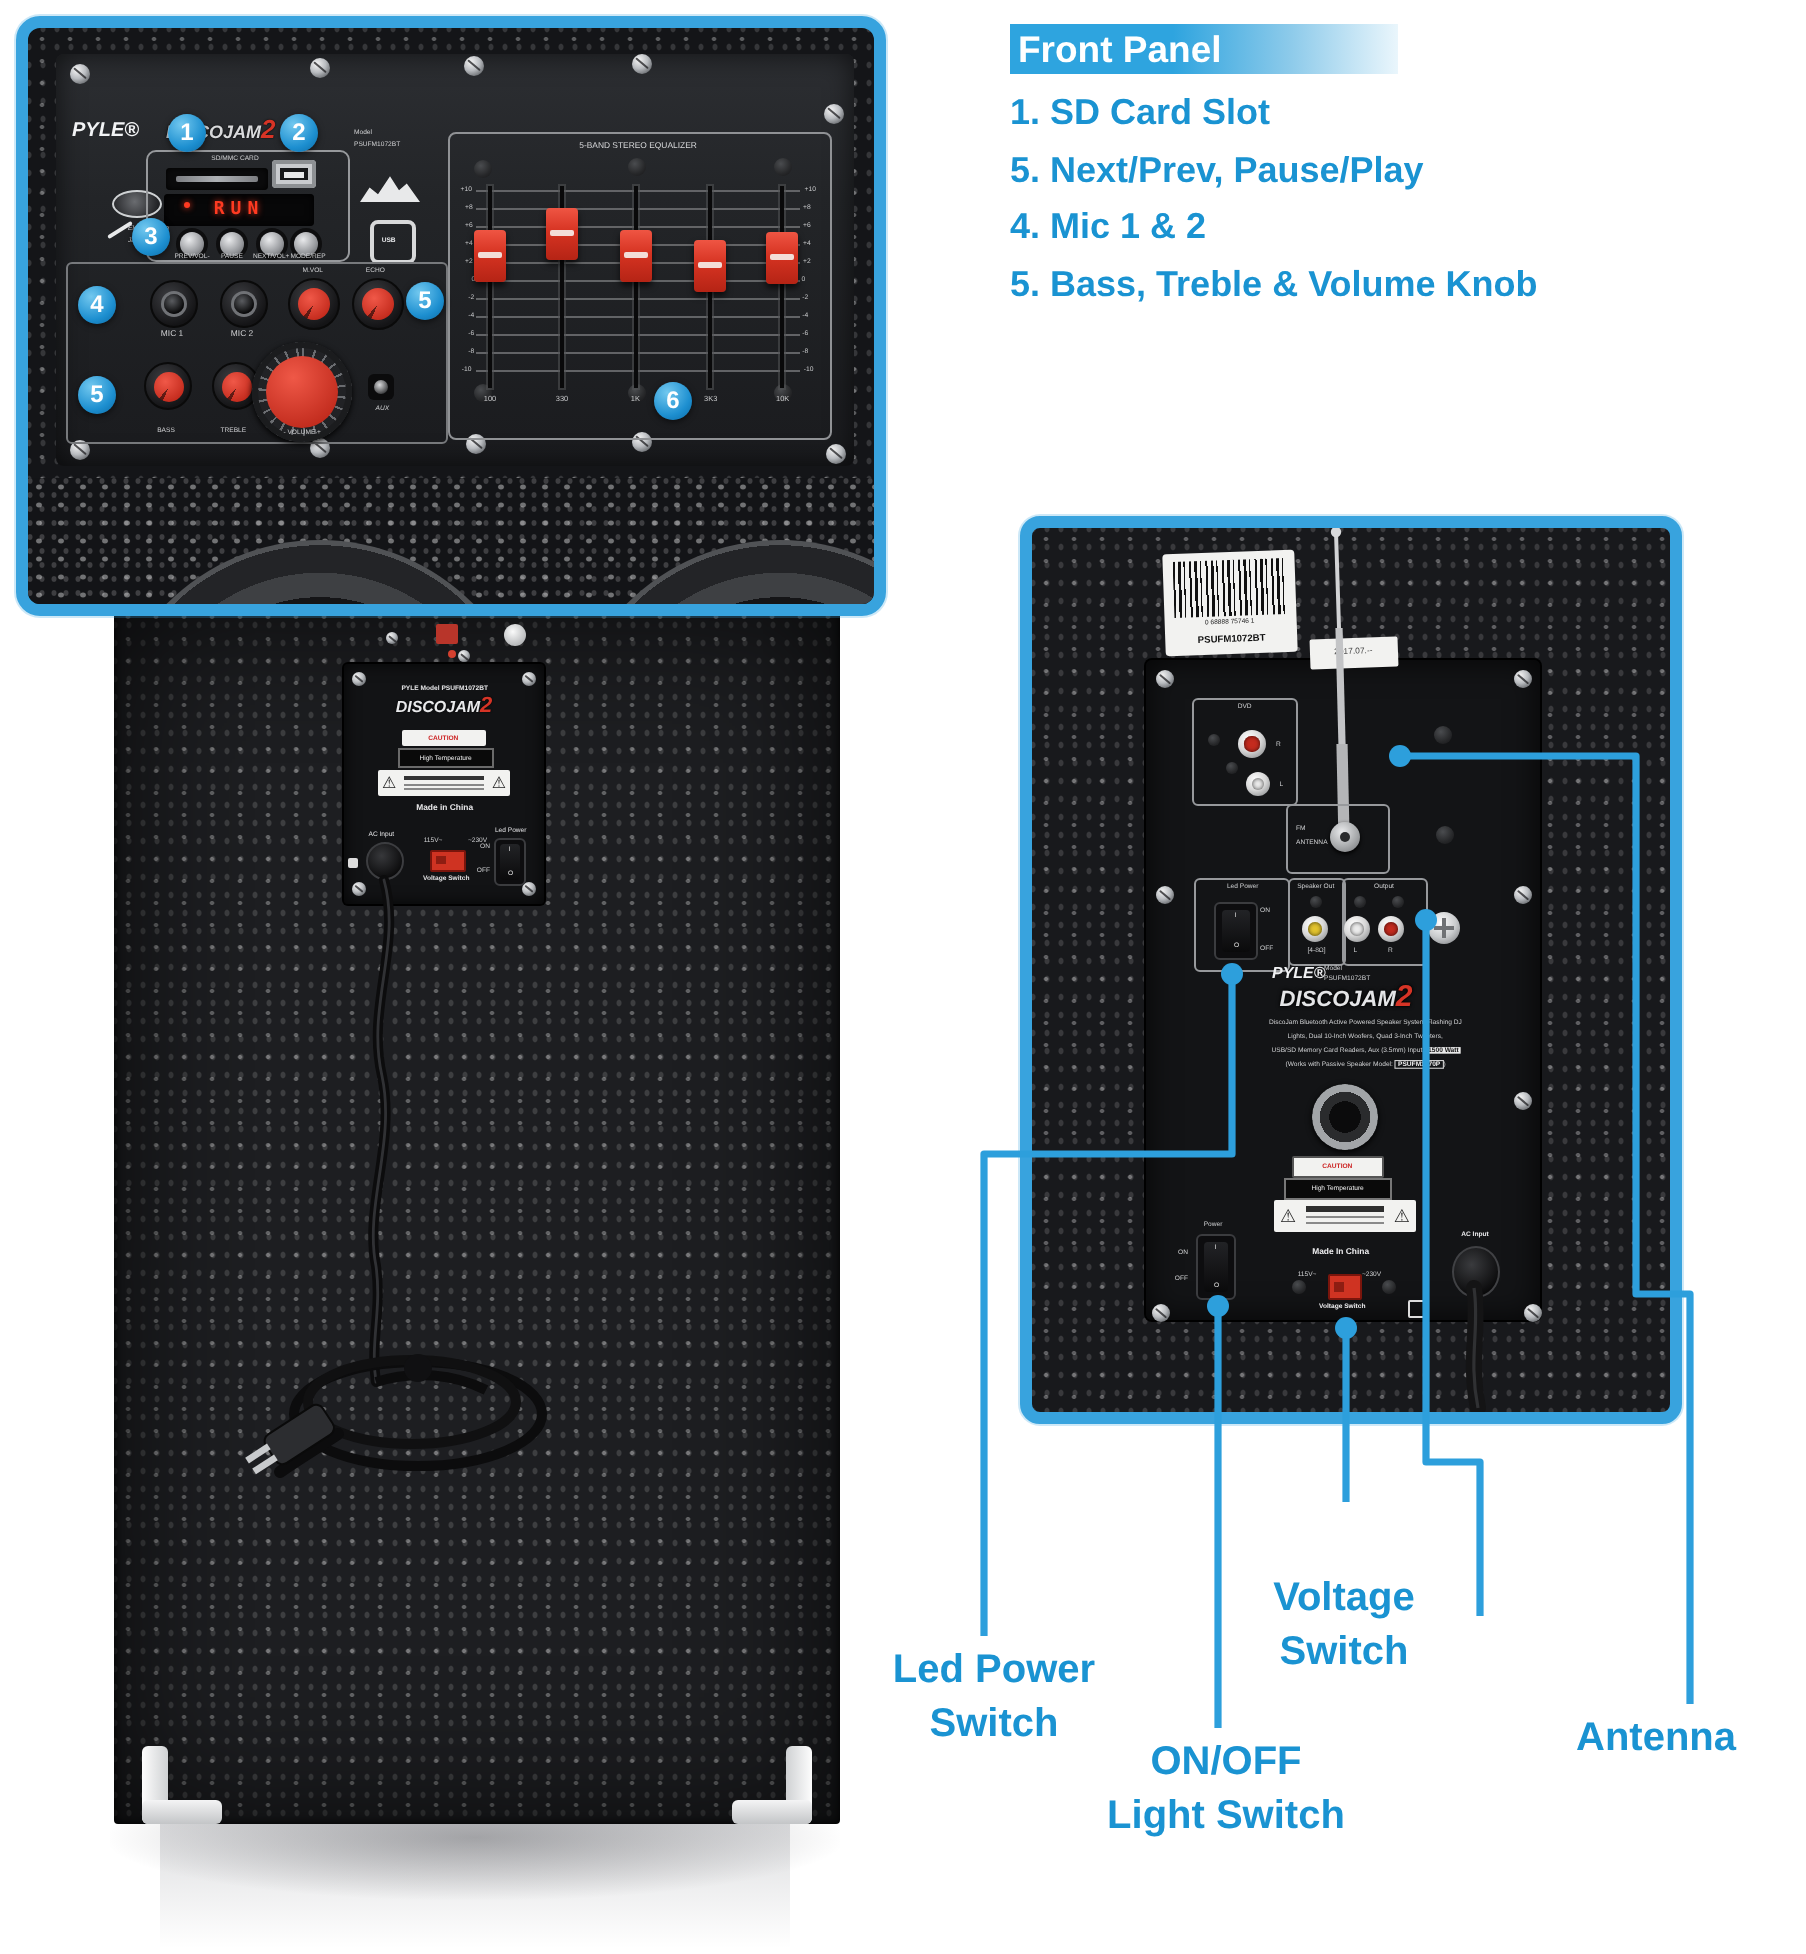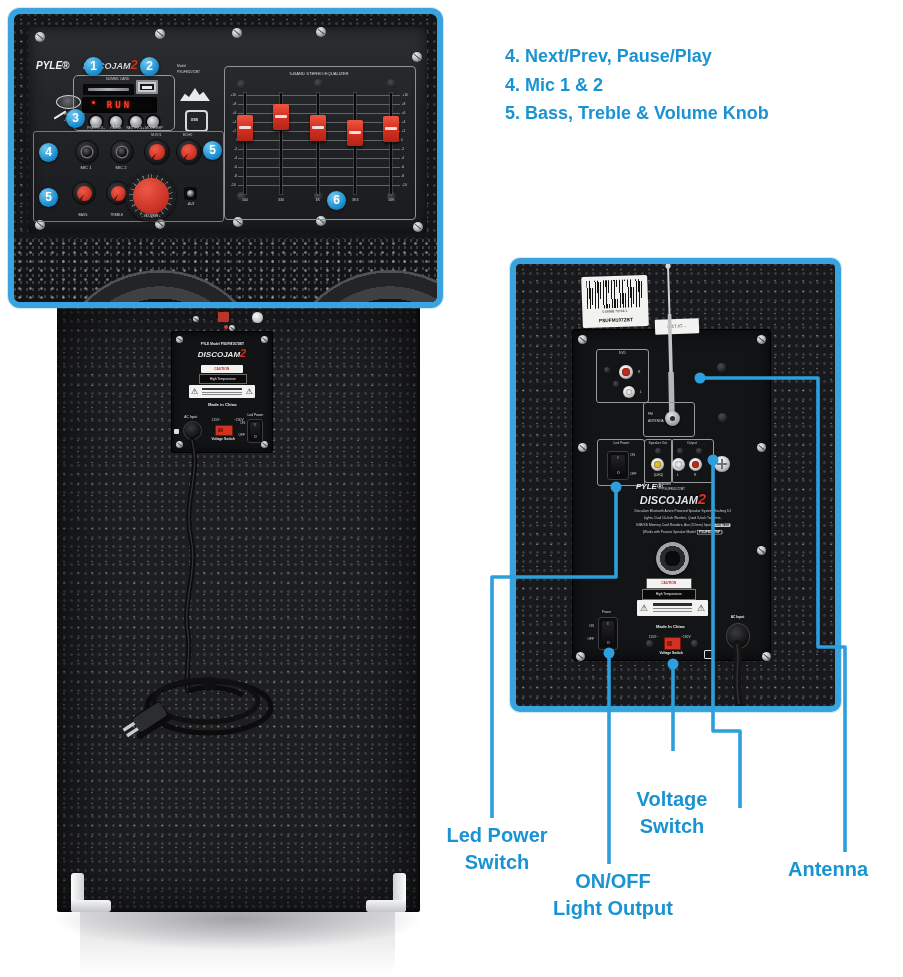--- a/index.html
+++ b/index.html
@@ -395,22 +395,24 @@
 
     <div class="callout-num" style="left:70px;top:43px;">1</div>
     <div class="callout-num" style="left:126px;top:43px;">2</div>
     <div class="callout-num" style="left:52px;top:95px;">3</div>
     <div class="callout-num" style="left:25px;top:129px;">4</div>
     <div class="callout-num" style="left:189px;top:127px;">5</div>
     <div class="callout-num" style="left:25px;top:174px;">5</div>
     <div class="callout-num" style="left:313px;top:177px;">6</div>
   </div>
 
+  <div class="fp-title">Front Panel</div>
   <div class="fp-items">
-    <div>4. Next/Prev, Pause/Play</div>
+    <div>1. SD Card Slot</div>
+    <div>5. Next/Prev, Pause/Play</div>
     <div>4. Mic 1 &amp; 2</div>
     <div>5. Bass, Treble &amp; Volume Knob</div>
   </div>
 
   <div class="photo-box speckle" style="left:510px;top:258px;width:319px;height:442px;border-radius:10px;background-color:#18191c;">
 
     <div class="abs" style="left:57px;top:66px;width:197px;height:330px;background:#131416;border-radius:3px;
                 box-shadow:inset 0 0 16px rgba(0,0,0,.8),0 0 0 1px #000;"></div>
 
     <div class="screw" style="left:62px;top:71px;width:9px;height:9px;"></div>
@@ -616,21 +618,21 @@
       <path d="M221,380 C224,400 218,415 223,440" stroke="#3c3d40" stroke-width="1.6" fill="none" opacity=".7"></path>
     </svg>
   </div>
 
   <div class="blabel" style="left:427px;top:822px;">
     <div>Led Power</div>
     <div>Switch</div>
   </div>
   <div class="blabel" style="left:543px;top:868px;">
     <div>ON/OFF</div>
-    <div>Light Output</div>
+    <div>Light Switch</div>
   </div>
   <div class="blabel" style="left:602px;top:786px;">
     <div>Voltage</div>
     <div>Switch</div>
   </div>
   <div class="blabel" style="left:758px;top:856px;">
     <div>Antenna</div>
   </div>
 
   <svg width="903" height="977" style="position:absolute;left:0;top:0;z-index:10;pointer-events:none;">

